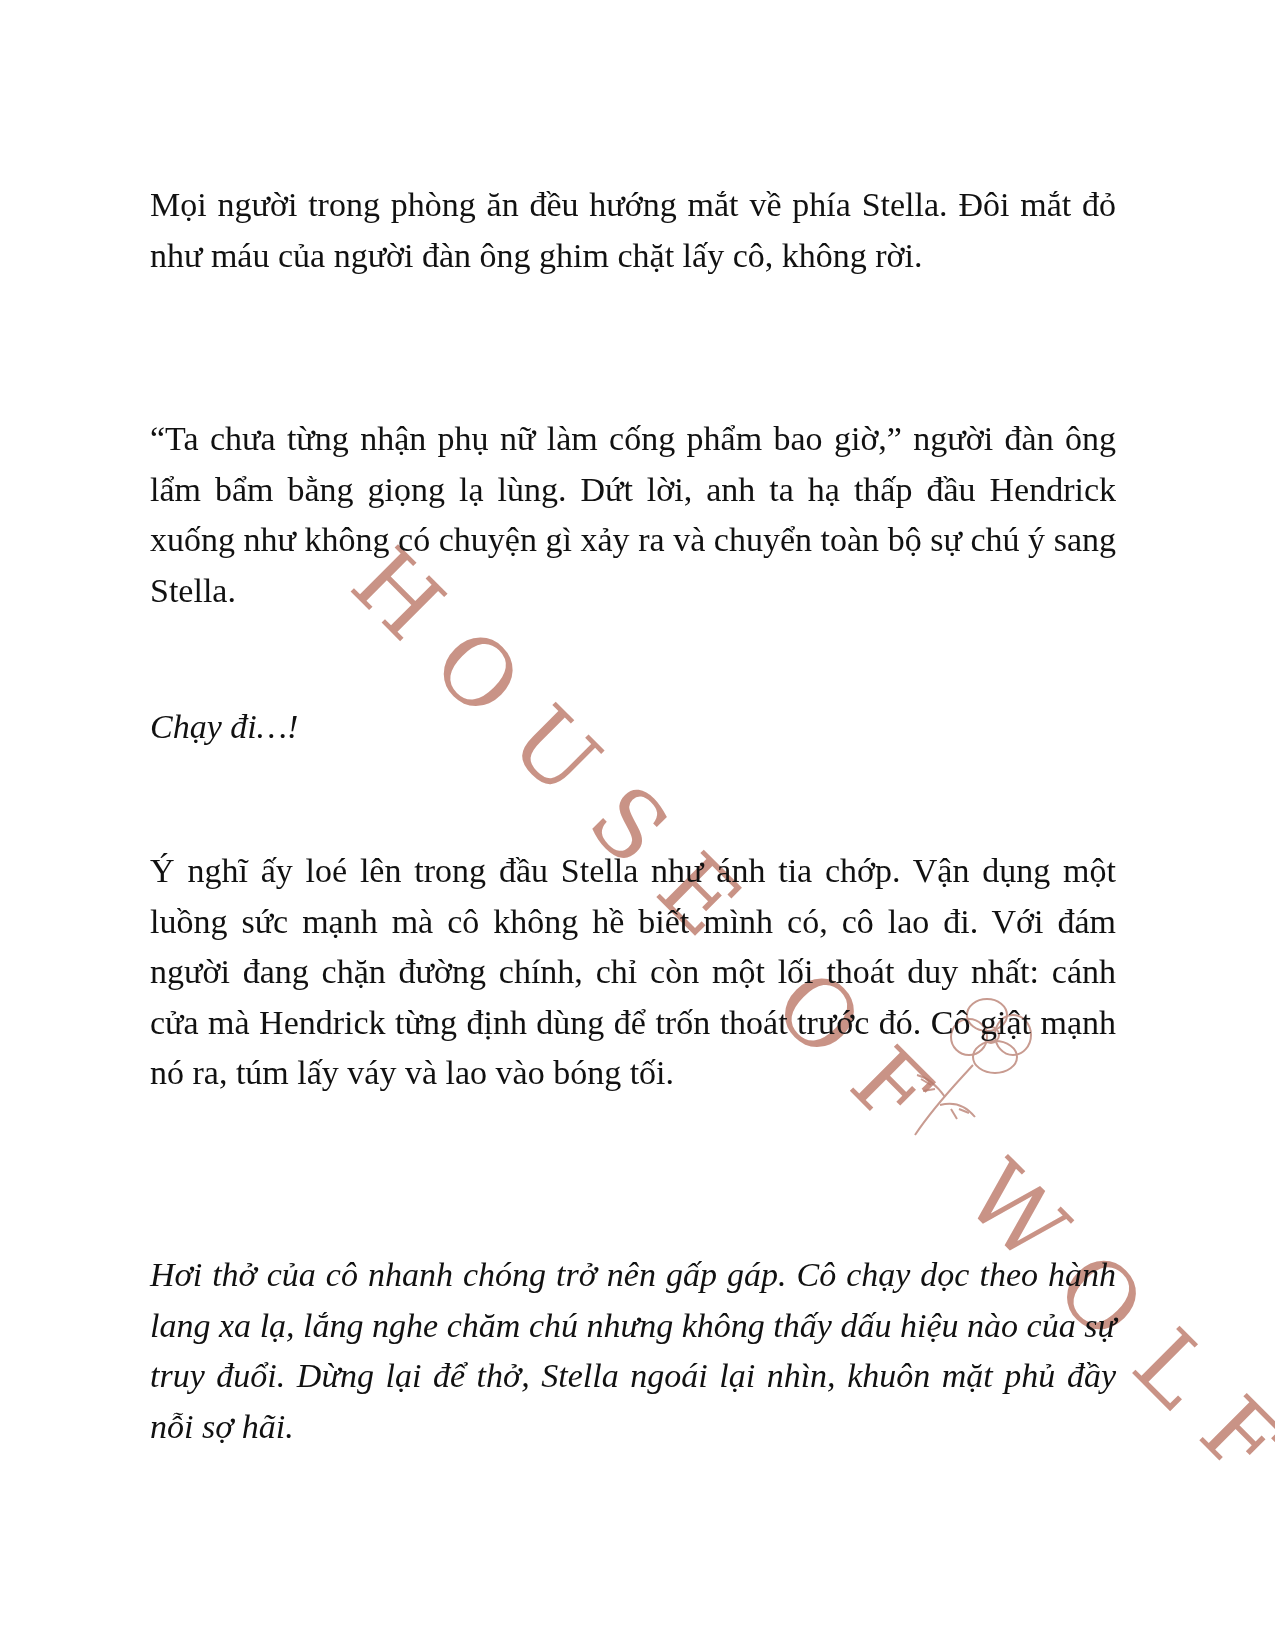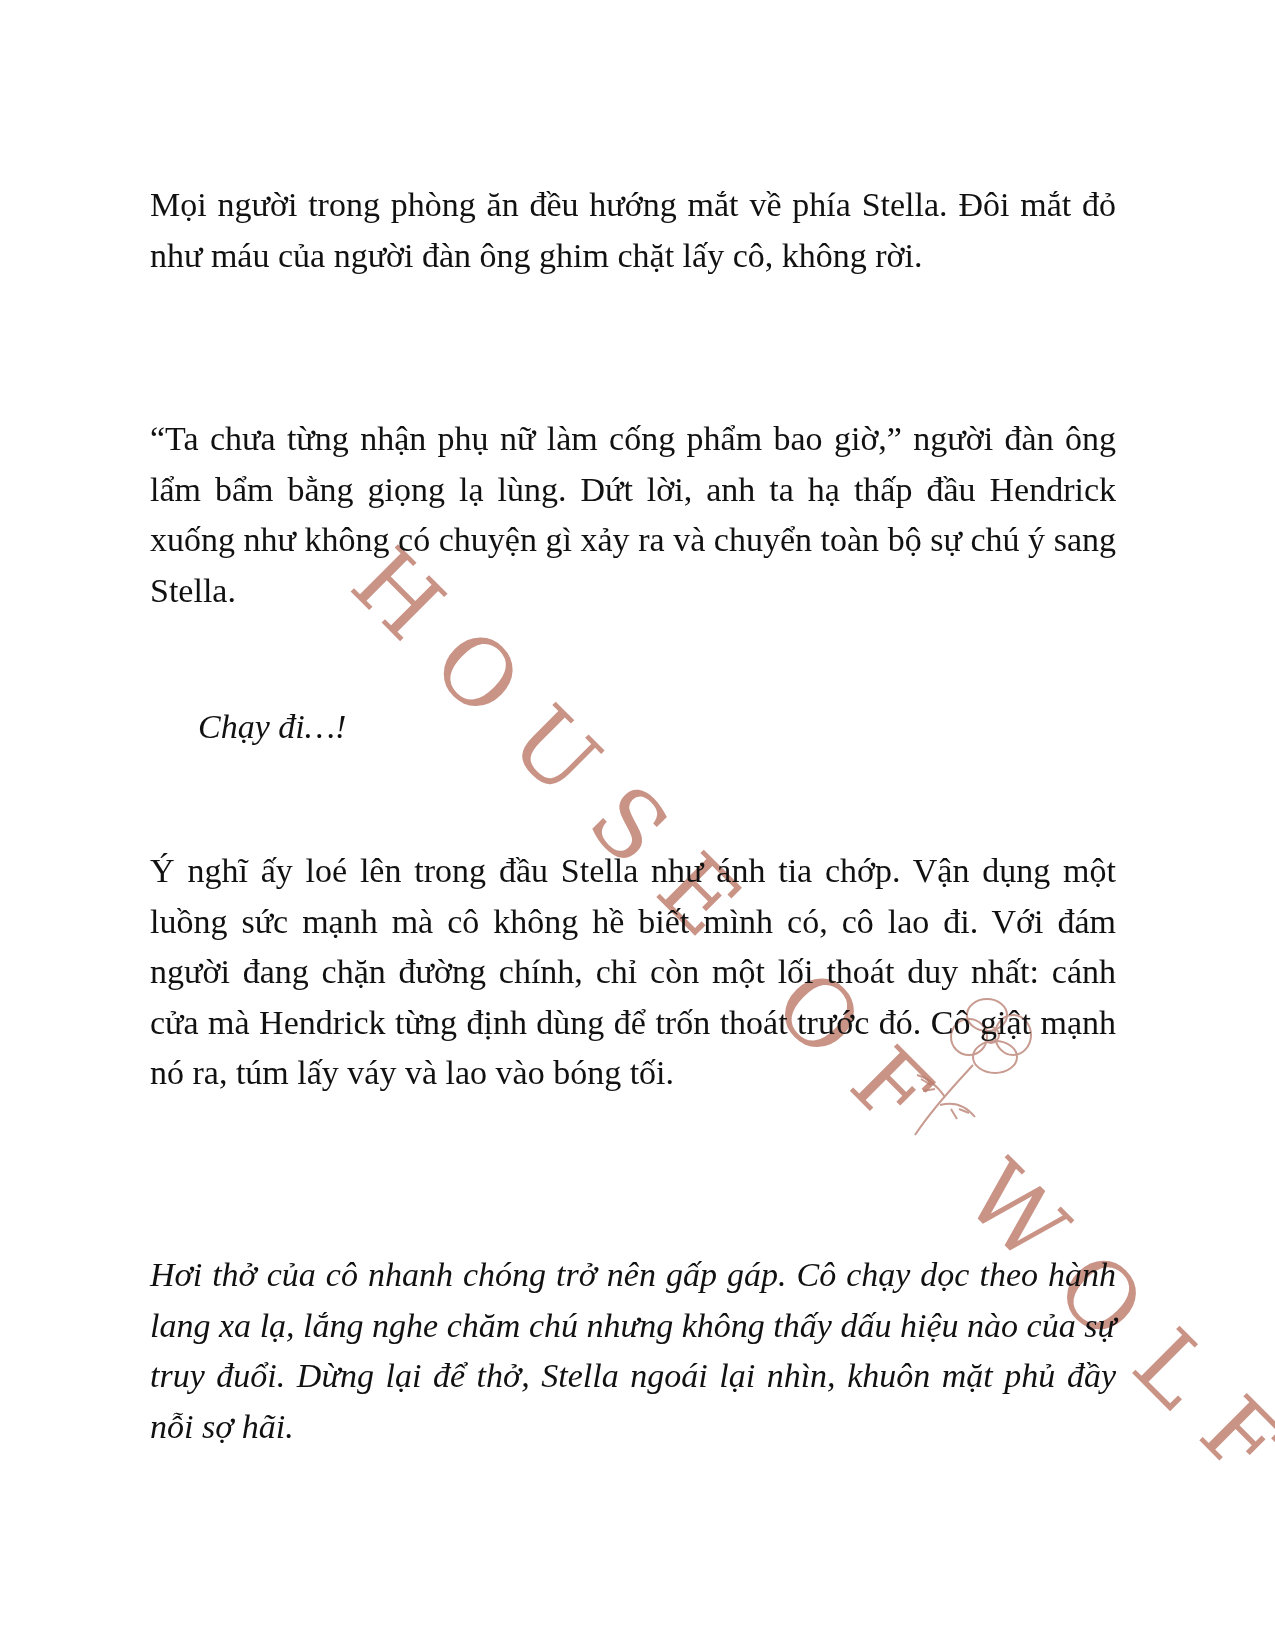--- a/index.html
+++ b/index.html
@@ -26,21 +26,21 @@
       position: absolute;
       left: 150px;
       width: 966px;
       font-family: "Liberation Serif", "DejaVu Serif", serif;
       font-size: 34px;
       line-height: 50.5px;
       text-align: justify;
       color: #111111;
       z-index: 2;
     }
-    .italic { font-style: italic; margin-left: 48px; }
+    .italic { font-style: italic; }
     .p1 { top: 146px; }
     .p2 { top: 380px; }
     .p3 { top: 668px; }
     .p4 { top: 812px; }
     .p5 { top: 1130px; }
     .p6 { top: 1216px; font-style: italic; }
 
     .watermark {
       position: absolute;
       left: 195px;

